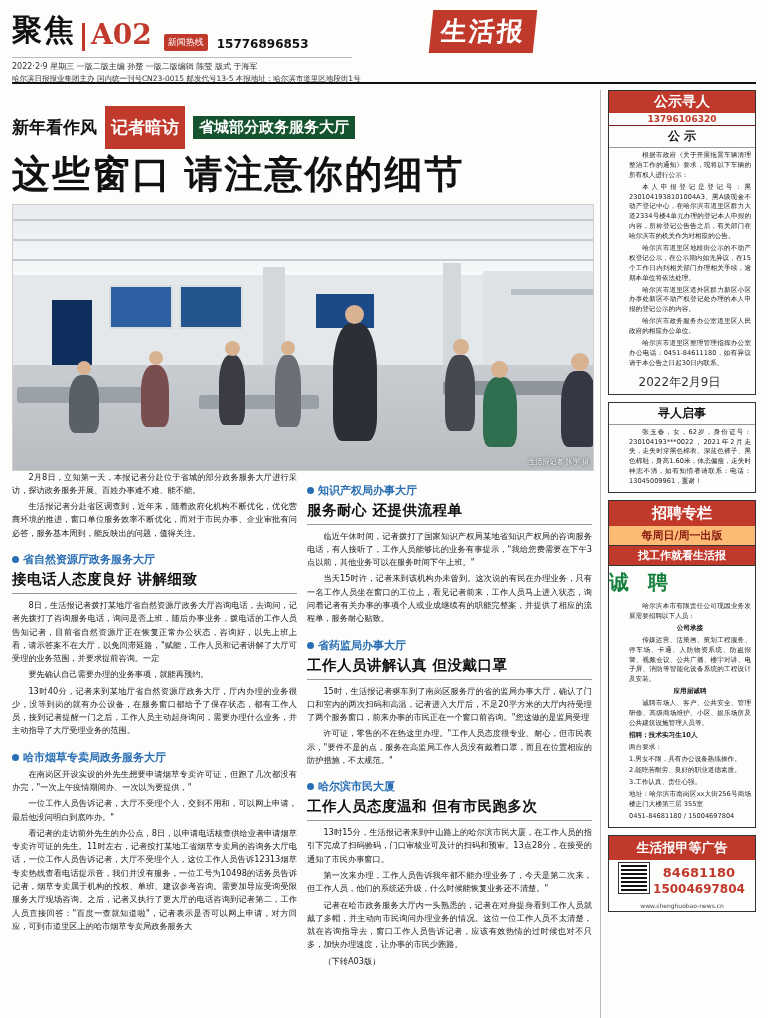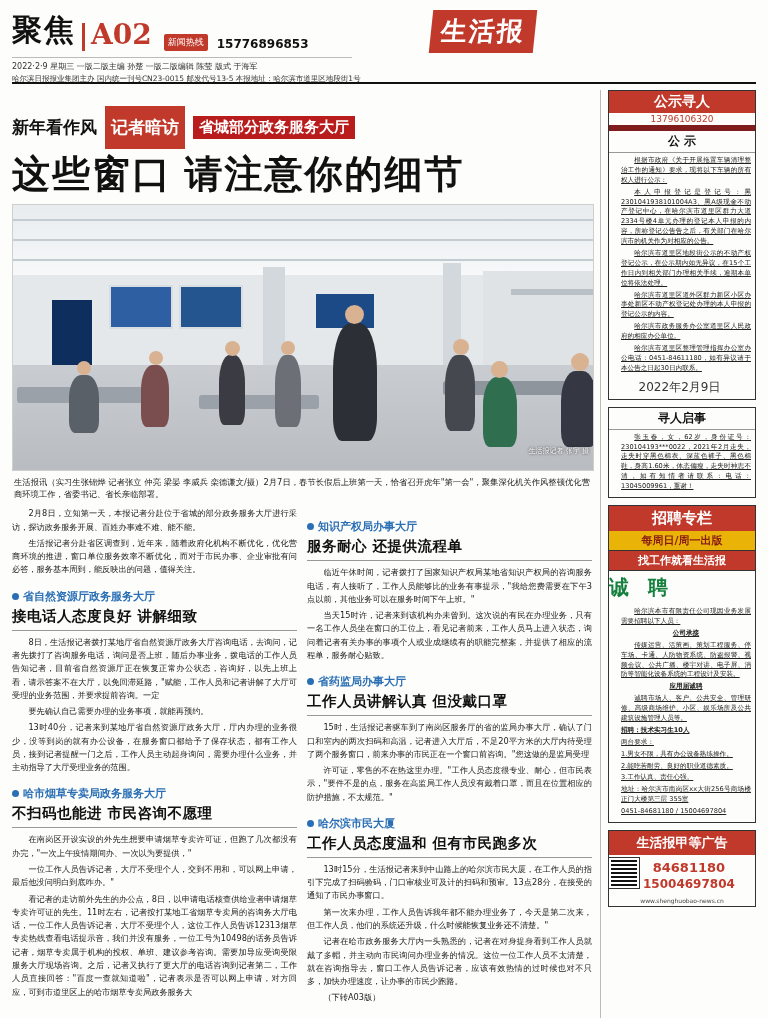--- a/index.html
+++ b/index.html
@@ -29,70 +29,70 @@
 
   
   .body-wrap{display:flex;margin-top:6px;height:930px;}
   .left-col{flex:1;padding-right:8px;border-right:1px solid #bbb;}
   .right-col{flex:0 0 148px;padding-left:7px;}
 
   
   .head-band{display:flex;align-items:center;gap:8px;margin-bottom:2px;margin-top:16px;}
   .head-kicker{font-family:"DejaVu Serif",serif;font-size:17px;font-weight:bold;}
   .head-tag1{background:#c0392b;color:#fff;font-family:"DejaVu Serif",serif;font-size:17px;font-weight:bold;padding:10px 6px;}
-  .head-tag2{background:#b91c1c;color:#fff;font-family:"DejaVu Serif",serif;font-size:15px;font-weight:bold;padding:2px 6px;}
+  .head-tag2{background:#14532d;color:#fff;font-family:"DejaVu Serif",serif;font-size:15px;font-weight:bold;padding:2px 6px;}
   .headline{font-family:Liberation Sans, sans-serif;font-weight:bold;font-size:38px;letter-spacing:2px;line-height:1.12;margin:4px 0 8px 0;}
 
   
   .photo{position:relative;width:100%;height:265px;background:linear-gradient(#cfd6db,#eef1f3 55%,#d8dade);overflow:hidden;border:1px solid #cfcfcf;}
   .ph-ceiling{position:absolute;left:0;top:0;width:100%;height:70px;background:linear-gradient(#e8ecef,#f6f8f9);}
   .ph-ceil-line{position:absolute;height:2px;background:#c4ccd2;}
   .ph-wall{position:absolute;left:0;top:70px;width:100%;height:95px;background:#e4e8eb;}
   .ph-board{position:absolute;background:#2e5fa3;border:2px solid #d8dde2;}
   .ph-board.b2{background:#24558f;}
   .ph-screen{position:absolute;background:#0e2f5e;border:3px solid #e6e9ec;}
   .ph-pillar{position:absolute;background:#d3d8dc;}
   .ph-floor{position:absolute;left:0;bottom:0;width:100%;height:105px;background:linear-gradient(#c9ccd0,#b9bcc1);}
   .ph-chairbank{position:absolute;background:#9aa1a8;border-radius:3px;}
   .person{position:absolute;border-radius:40% 40% 20% 20%;}
   .p-head{position:absolute;border-radius:50%;background:#d9b291;}
-  .ph-caption{position:absolute;right:4px;bottom:14px;color:#fff;font-size:7px;text-shadow:0 0 3px #000;margin-left:45px;}
+  .ph-caption{position:absolute;right:4px;bottom:3px;color:#fff;font-size:7px;text-shadow:0 0 3px #000;margin-left:45px;}
 
   .photo-cap{font-size:8.3px;line-height:1.55;margin:5px 2px 6px 2px;text-align:justify;color:#222;}
 
   
   .cols{display:flex;gap:10px;}
   .col{flex:1;}
   .sec{margin-bottom:9px;}
   .sec-label{display:flex;align-items:center;gap:4px;margin-bottom:3px;margin-top:12px;}
   .dot{width:7px;height:7px;border-radius:50%;background:#2a6fb5;flex:0 0 auto;}
   .sec-label-txt{color:#2a6fb5;font-family:"DejaVu Serif",serif;font-weight:bold;font-size:11px;}
   .sub-head{font-family:"DejaVu Serif",serif;font-weight:bold;font-size:14.5px;letter-spacing:0.5px;border-bottom:1px solid #999;padding-bottom:4px;margin-bottom:5px;}
   .para{font-size:8.2px;line-height:1.62;text-align:justify;text-indent:2em;color:#1a1a1a;margin:0 0 3px 0;}
 
   
   .rail-box{border:1px solid #333;margin-bottom:7px;}
   .rail-title{background:#c0392b;color:#fff;text-align:center;font-family:"DejaVu Serif",serif;font-weight:bold;font-size:14px;padding:2px 0;}
-  .rail-phone{text-align:center;font-size:9px;font-weight:normal;color:#c0392b;border-bottom:6px solid #7f1d1d;padding:1px 0;}
+  .rail-phone{text-align:center;font-size:9px;font-weight:bold;color:#c0392b;border-bottom:1px solid #7f1d1d;padding:1px 0;}
   .rail-sub{text-align:center;font-family:"DejaVu Serif",serif;font-weight:bold;font-size:12px;padding:2px 0;border-bottom:1px solid #999;}
   .rail-body{font-size:6.6px;line-height:1.5;padding:3px 4px;text-align:justify;color:#222;}
-  .rail-body p{margin:0 0 2px 8px;text-indent:2em;text-decoration:underline;}
+  .rail-body p{margin:0 0 2px 16px;text-indent:2em;}
   .rail-sign{text-align:center;font-size:12px;padding:0 5px 3px 0;color:#333;}
   .rail-band{background:#c0392b;color:#fff;text-align:center;font-family:"DejaVu Serif",serif;font-weight:bold;font-size:15px;padding:3px 0;}
-  .rail-band2{background:#eab308;color:#8a1d12;text-align:center;font-weight:bold;font-size:11px;padding:2px 0;border-bottom:1px solid #333;}
+  .rail-band2{background:#fdba74;color:#8a1d12;text-align:center;font-weight:bold;font-size:11px;padding:2px 0;border-bottom:1px solid #333;}
   .rail-cheng{font-family:"DejaVu Serif",serif;font-weight:bold;font-size:20px;letter-spacing:6px;padding:3px 0;color:#15803d;}
   .rail-ad-foot{background:#c0392b;color:#fff;text-align:center;font-family:"DejaVu Serif",serif;font-weight:bold;font-size:13px;padding:3px 0;}
   .rail-ad-phone{text-align:center;font-size:13px;font-weight:bold;color:#c0392b;padding:2px 0;}
   .rail-ad-phone2{text-align:center;font-size:12px;font-weight:bold;color:#c0392b;padding:0 0 3px 0;}
   .rail-url{text-align:center;font-size:6px;color:#444;padding-bottom:2px;}
   .qr{width:26px;height:26px;background:
       repeating-linear-gradient(0deg,#111 0 2px,#fff 2px 4px),
       repeating-linear-gradient(90deg,#111 0 2px,transparent 2px 4px);
       border:2px solid #fff;outline:1px solid #333;}
-  .qr-row{display:flex;gap:4px;padding:3px 0;}
+  .qr-row{display:flex;justify-content:center;gap:4px;padding:3px 0;}
 </style>
 </head>
 <body>
 
 <div class="page">
 
   <div class="masthead">
     <div class="mh-left">
       <div class="mh-top">
         <span class="logo-juji">聚焦</span>
@@ -151,21 +151,20 @@
         <div class="p-head" style="left:478px;top:156px;width:17px;height:17px;"></div>
         <div class="person" style="left:548px;top:166px;width:36px;height:76px;background:#353842;"></div>
         <div class="p-head" style="left:558px;top:148px;width:18px;height:18px;"></div>
         <div class="person" style="left:128px;top:160px;width:28px;height:62px;background:#7a4e4e;"></div>
         <div class="p-head" style="left:136px;top:146px;width:14px;height:14px;"></div>
         <div class="person" style="left:56px;top:170px;width:30px;height:58px;background:#5a6068;"></div>
         <div class="p-head" style="left:64px;top:156px;width:14px;height:14px;"></div>
         <div class="ph-caption">生活报记者 张宇 摄</div>
       </div>
 
-      <div class="photo-cap">生活报讯（实习生张锦烨 记者张立 仲亮 梁晏 李威兵 栾德谦文/摄）2月7日，春节长假后上班第一天，恰省召开虎年"第一会"，聚集深化机关作风整顿优化营商环境工作，省委书记、省长亲临部署。</div>
 
       <div class="cols">
 
         <div class="col">
           <p class="para">2月8日，立知第一天，本报记者分赴位于省城的部分政务服务大厅进行采访，探访政务服务开展、百姓办事难不难、能不能。</p>
           <p class="para">生活报记者分赴省区调查到，近年来，随着政府化机构不断优化，优化营商环境的推进，窗口单位服务效率不断优化，而对于市民办事、企业审批有问必答，服务基本周到，能反映出的问题，值得关注。</p>
 
           <div class="sec">
             <div class="sec-label">
               <span class="dot"></span>
@@ -175,21 +174,20 @@
             <p class="para">8日，生活报记者拨打某地厅省自然资源厅政务大厅咨询电话，去询问，记者先拨打了咨询服务电话，询问是否上班，随后办事业务，拨电话的工作人员告知记者，目前省自然资源厅正在恢复正常办公状态，咨询好，以先上班上看，请示答案不在大厅，以免回滞延路，"赋能，工作人员和记者讲解了大厅可受理的业务范围，并要求提前咨询。一定</p>
             <p class="para">要先确认自己需要办理的业务事项，就能再预约。</p>
             <p class="para">13时40分，记者来到某地厅省自然资源厅政务大厅，厅内办理的业务很少，没等到岗的就有办公设备，在服务窗口都给予了保存状态，都有工作人员，接到记者提醒一门之后，工作人员主动起身询问，需要办理什么业务，并主动指导了大厅受理业务的范围。</p>
           </div>
 
           <div class="sec">
             <div class="sec-label">
               <span class="dot"></span>
               <span class="sec-label-txt">哈市烟草专卖局政务服务大厅</span>
             </div>
-            <div class="sub-head">不扫码也能进 市民咨询不愿理</div>
             <p class="para">在南岗区开设实设的外先生想要申请烟草专卖许可证，但跑了几次都没有办完，"一次上午疫情期间办、一次以为要提供，"</p>
             <p class="para">一位工作人员告诉记者，大厅不受理个人，交到不用和，可以网上申请，最后他没问明白到底咋办。"</p>
             <p class="para">看记者的走访前外先生的办公点，8日，以申请电话核查供给业者申请烟草专卖许可证的先生。11时左右，记者按打某地工省烟草专卖局的咨询务大厅电话，一位工作人员告诉记者，大厅不受理个人，这位工作人员告诉12313烟草专卖热线查看电话提示音，我们并没有服务，一位工号为10498的话务员告诉记者，烟草专卖属于机构的投权、单班、建议参考咨询。需要加导应受询受限服务大厅现场咨询。之后，记者又执行了更大厅的电话咨询到记者第二，工作人员直接回答："百度一查就知道啦"，记者表示是否可以网上申请，对方回应，可到市道里区上的哈市烟草专卖局政务服务大</p>
           </div>
         </div>
 
         <div class="col">
           <div class="sec">
             <div class="sec-label">
               <span class="dot"></span>

